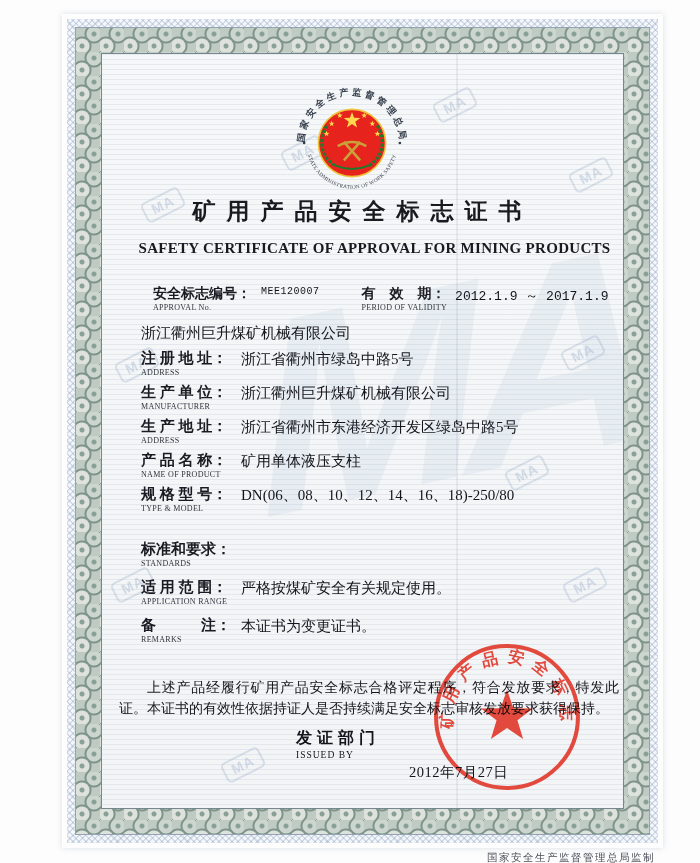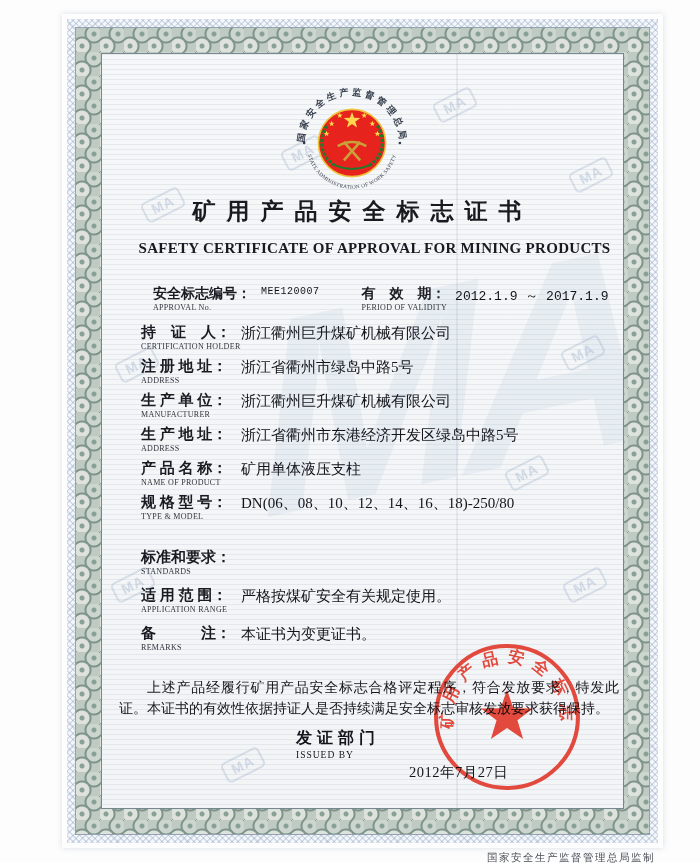--- a/index.html
+++ b/index.html
@@ -142,24 +142,20 @@
             <div>
               <div class="lblzh" style="font-size:14px">有　效　期：</div>
               <div class="lblen">PERIOD OF VALIDITY</div>
             </div>
             <div class="ap-val mono">2012.1.9 ～ 2017.1.9</div>
           </div>
         </div>
 
         <div class="fields">
           <div class="frow">
-            <div class="fcol">
-                <div class="lblzh">持　证　人：</div>
-              <div class="lblen">CERTIFICATION HOLDER</div>
-              </div>
             <div class="fval">浙江衢州巨升煤矿机械有限公司</div>
           </div>
           <div class="frow">
             <div class="fcol">
                 <div class="lblzh">注 册 地 址：</div>
               <div class="lblen">ADDRESS</div>
               </div>
             <div class="fval">浙江省衢州市绿岛中路5号</div>
           </div>
           <div class="frow">

